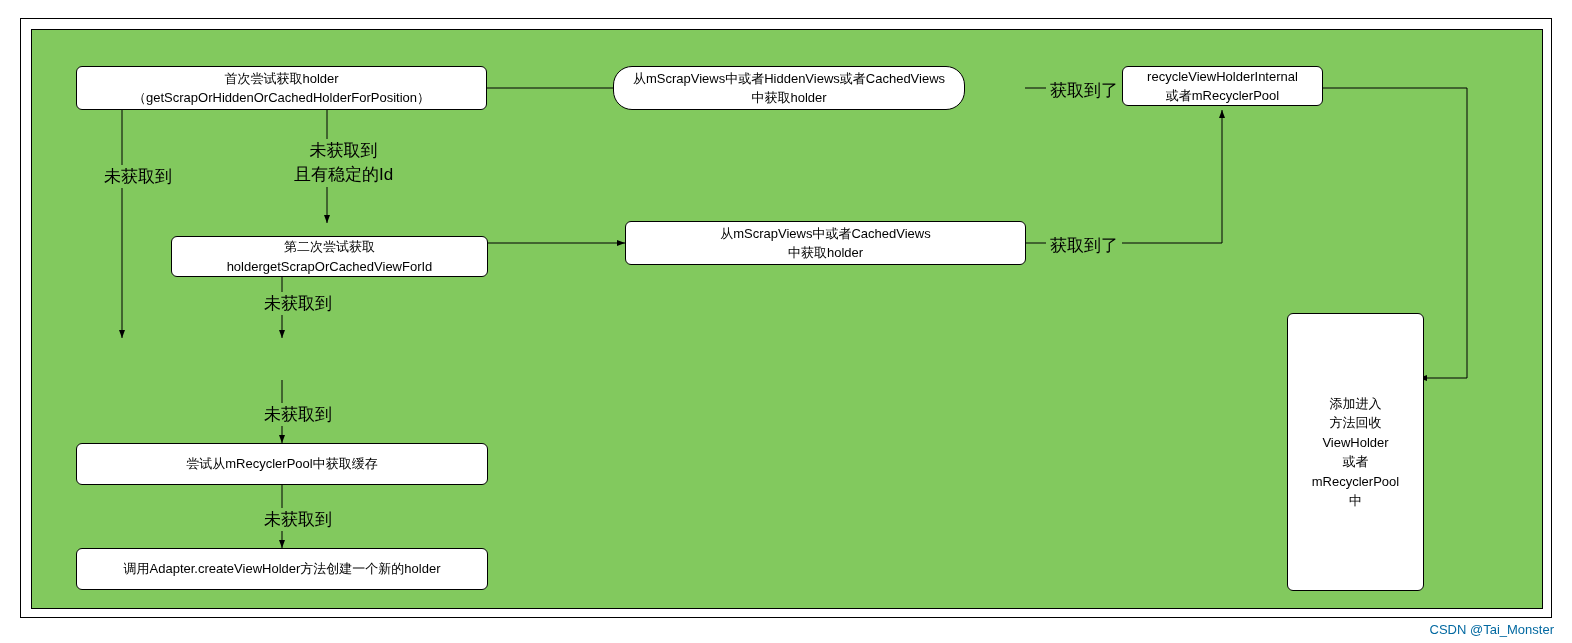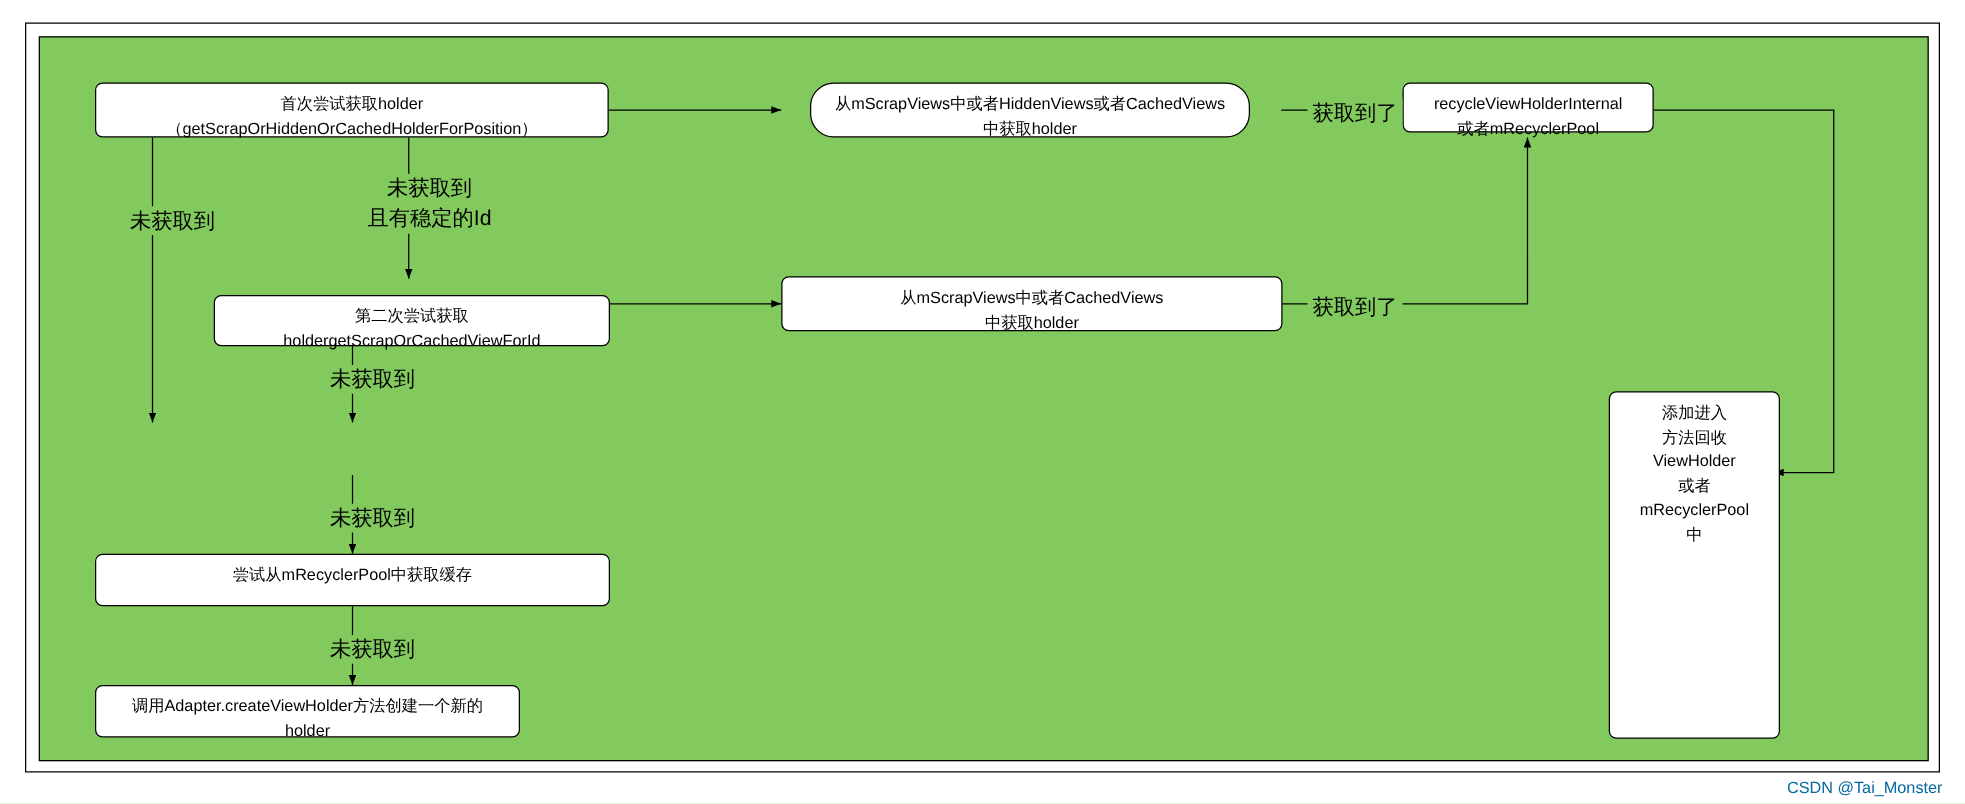--- a/index.html
+++ b/index.html
@@ -23,20 +23,21 @@
       background: #82c95e;
       border: 1px solid #000;
     }
     .box {
       position: absolute;
       background: #fff;
       border: 1px solid #000;
       border-radius: 6px;
       display: flex;
       flex-direction: column;
+      justify-content: center;
       align-items: center;
       text-align: center;
       font-size: 13px;
       line-height: 1.5;
       padding: 6px 12px;
     }
     .label {
       position: absolute;
       background: #82c95e;
       font-size: 17px;
@@ -90,21 +91,21 @@
       <line x1="250" y1="455" x2="250" y2="518" stroke="#000" stroke-width="1" marker-end="url(#ah)"></line>
 
       <polyline points="1291,58 1435,58 1435,348 1387,348" fill="none" stroke="#000" stroke-width="1" marker-end="url(#ah)"></polyline>
     </svg>
 
     <div class="box" style="left:44px; top:36px; width:411px; height:44px;">
       <div>首次尝试获取holder</div>
       <div>（getScrapOrHiddenOrCachedHolderForPosition）</div>
     </div>
 
-    <div class="box" style="left:616px; top:36px; width:352px; height:44px;border-radius:19px;">
+    <div class="box" style="left:581px; top:36px; width:352px; height:44px;border-radius:19px;">
       <div>从mScrapViews中或者HiddenViews或者CachedViews</div>
       <div>中获取holder</div>
     </div>
 
     <div class="box" style="left:1090px; top:36px; width:201px; height:40px;">
       <div>recycleViewHolderInternal</div>
       <div>或者mRecyclerPool</div>
     </div>
 
     <div class="box" style="left:139px; top:206px; width:317px; height:41px;">
@@ -114,21 +115,21 @@
     <div class="box" style="left:593px; top:191px; width:401px; height:44px;">
       <div>从mScrapViews中或者CachedViews</div>
       <div>中获取holder</div>
     </div>
 
 
     <div class="box" style="left:44px; top:413px; width:412px; height:42px;">
       <div>尝试从mRecyclerPool中获取缓存</div>
     </div>
 
-    <div class="box" style="left:44px; top:518px; width:340px; height:42px;">
+    <div class="box" style="left:44px; top:518px; width:412px; height:42px;">
       <div>调用Adapter.createViewHolder方法创建一个新的holder</div>
     </div>
 
     <div class="box" style="left:1255px; top:283px; width:137px; height:278px;">
       <div>添加进入</div>
       <div>方法回收ViewHolder</div>
       <div>或者mRecyclerPool</div>
       <div>中</div>
     </div>
 

